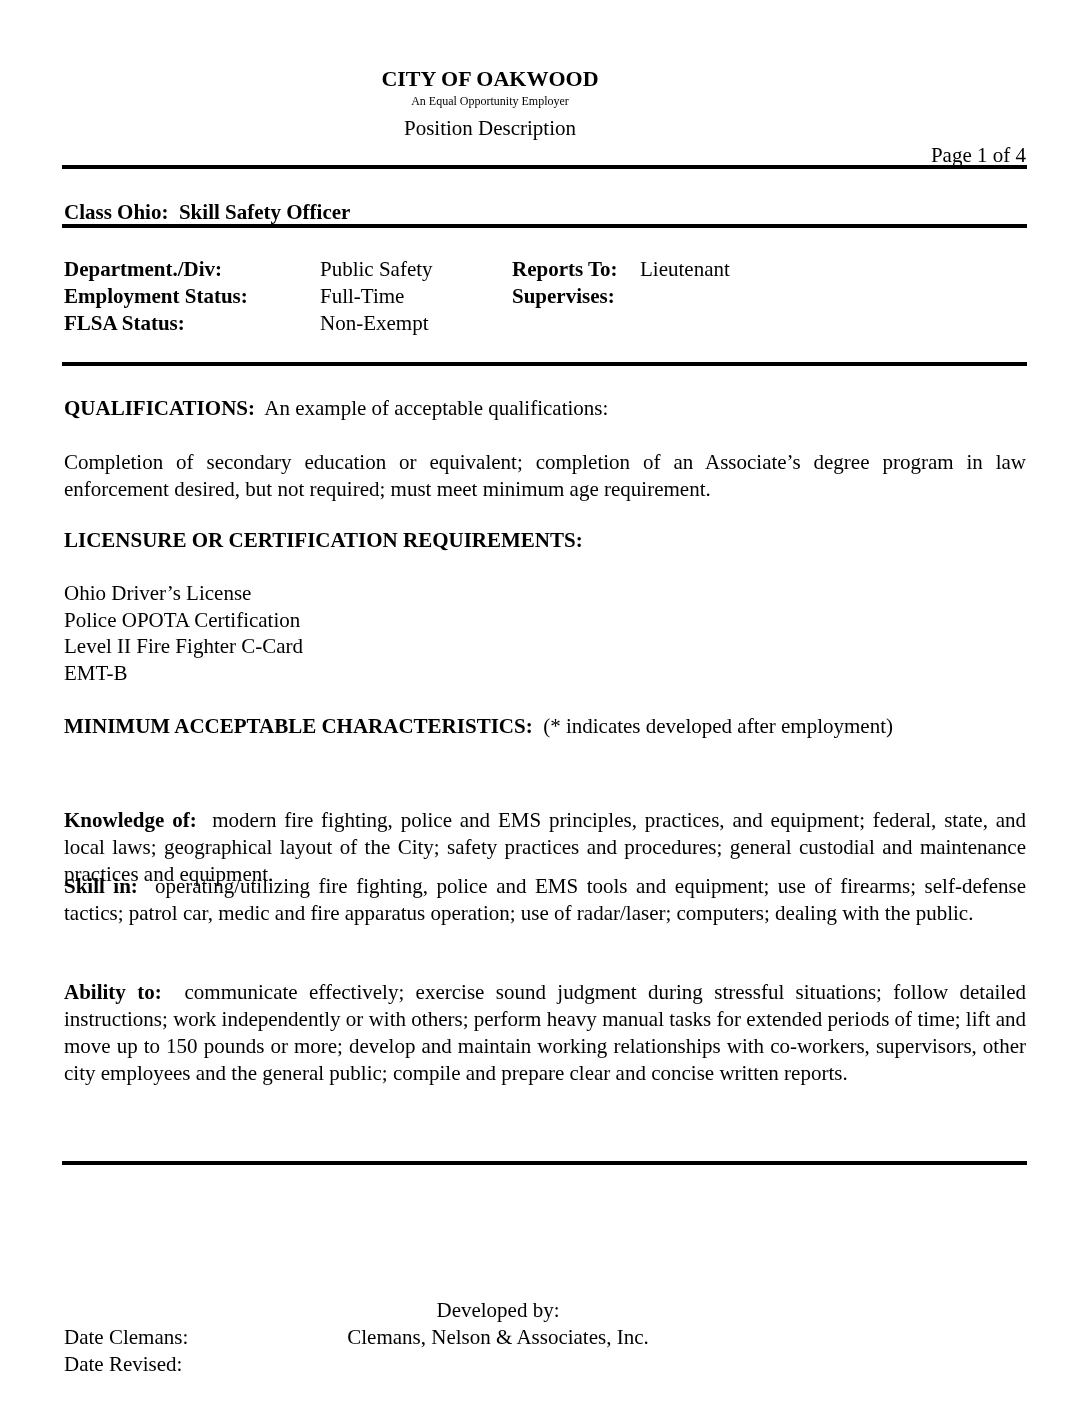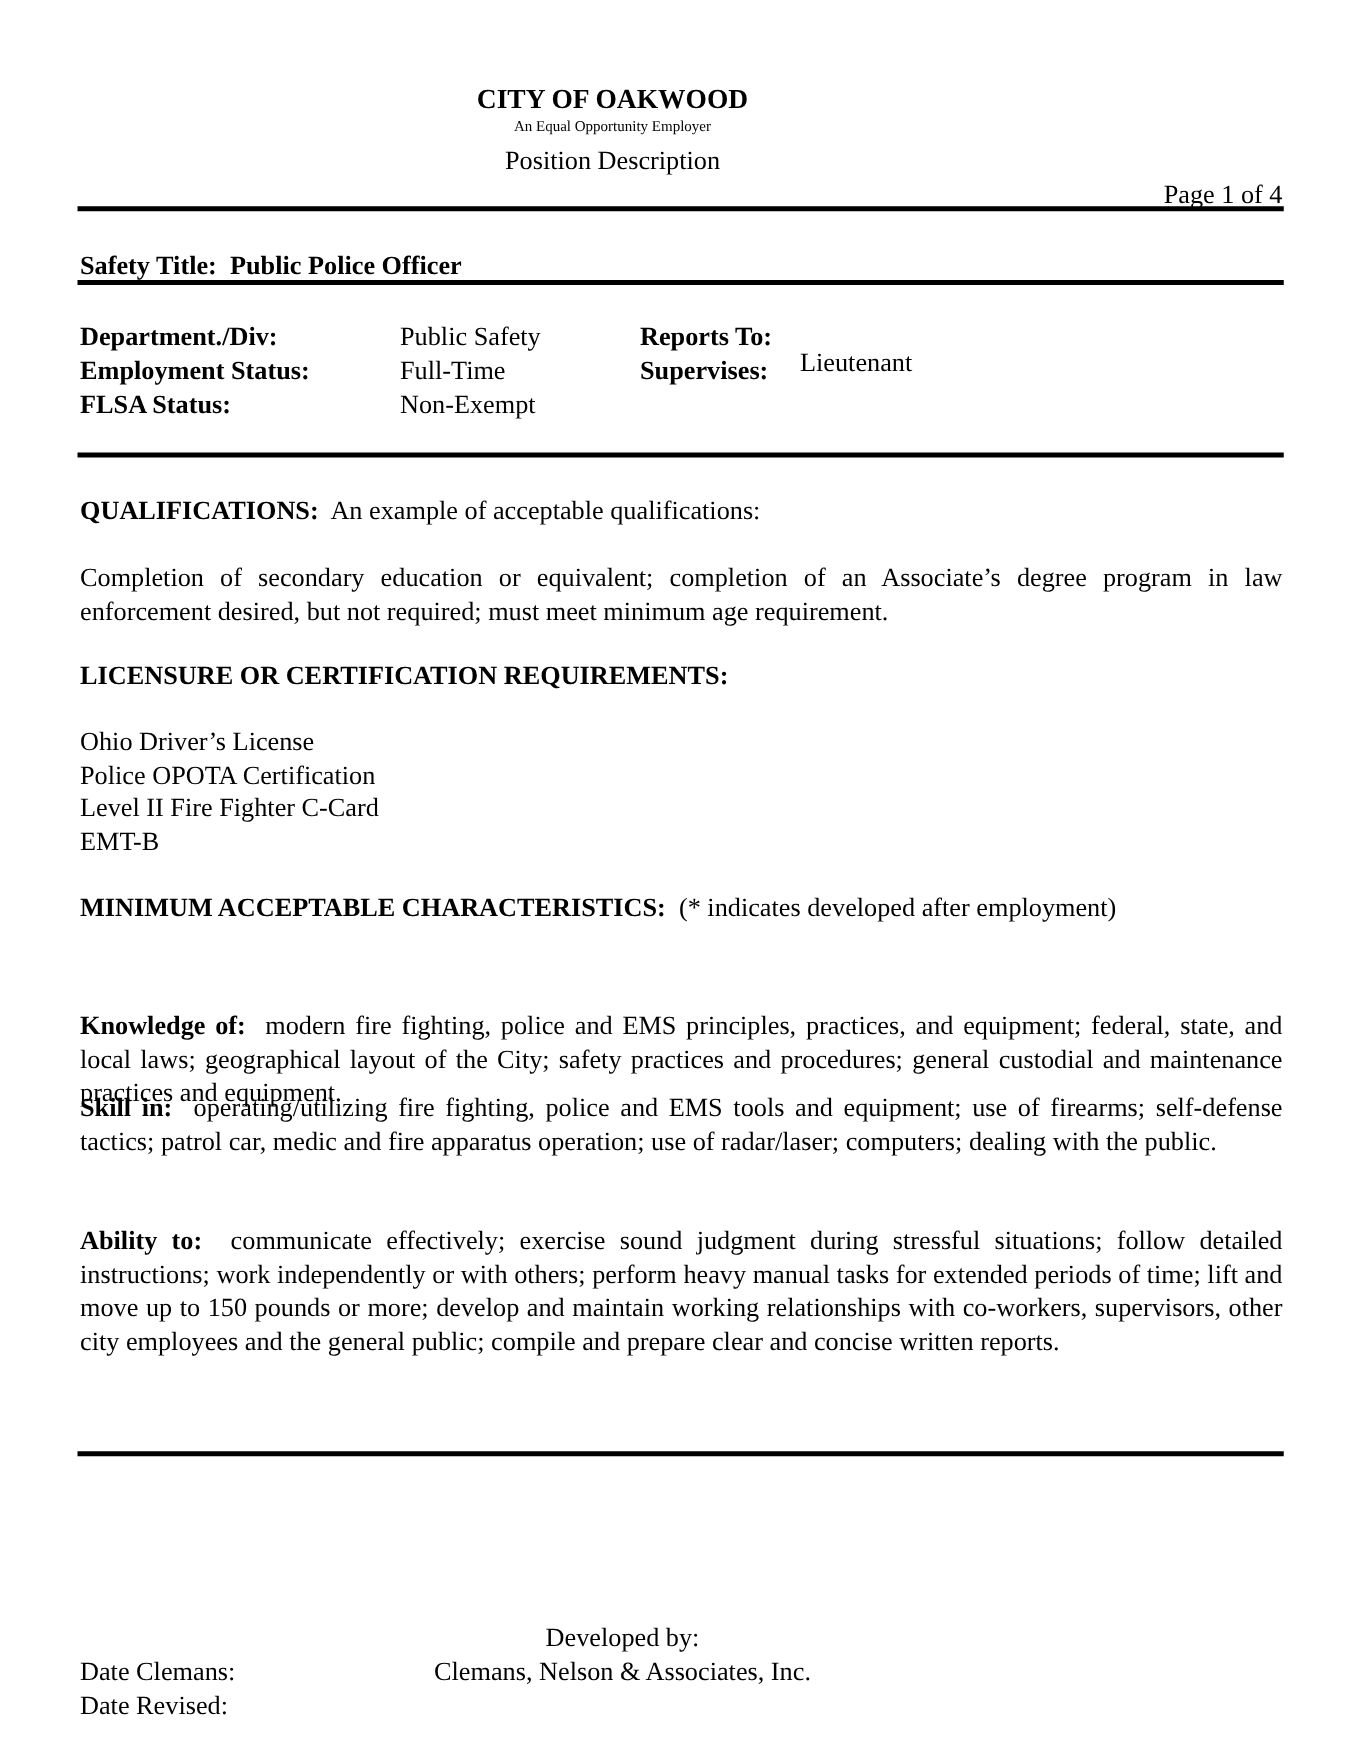--- a/index.html
+++ b/index.html
@@ -22,29 +22,29 @@
 </head>
 <body>
 
 <div class="center bold" style="top:66px; font-size:22px;">CITY OF OAKWOOD</div>
 <div class="center" style="top:94px; font-size:12px;">An Equal Opportunity Employer</div>
 <div class="center" style="top:116px; font-size:21px;">Position Description</div>
 <div class="abs" style="top:143px; right:62px; font-size:21px;">Page 1 of 4</div>
 <div class="rule" style="top:165px; height:4px;"></div>
 
 <div class="line bold" style="top:200px;">
-  <span>Safety Title:</span>&nbsp;
-  <span>Public Police Officer</span>
+  <span>Class Ohio:</span>&nbsp;
+  <span>Skill Safety Officer</span>
 </div>
 <div class="rule" style="top:224px; height:4px;"></div>
 
 <div class="line bold" style="top:257px;">Department./Div:</div>
 <div class="abs" style="top:257px; left:320px;">Public Safety</div>
 <div class="abs bold" style="top:257px; left:512px;">Reports To:</div>
-<div class="abs" style="top:257px; left:640px;margin-top:21px;">Lieutenant</div>
+<div class="abs" style="top:257px; left:640px;">Lieutenant</div>
 
 <div class="line bold" style="top:284px;">Employment Status:</div>
 <div class="abs" style="top:284px; left:320px;">Full-Time</div>
 <div class="abs bold" style="top:284px; left:512px;">Supervises:</div>
 <div class="abs" style="top:284px; left:640px;"></div>
 
 <div class="line bold" style="top:311px;">FLSA Status:</div>
 <div class="abs" style="top:311px; left:320px;">Non-Exempt</div>
 
 <div class="rule" style="top:362px; height:4px;"></div>

